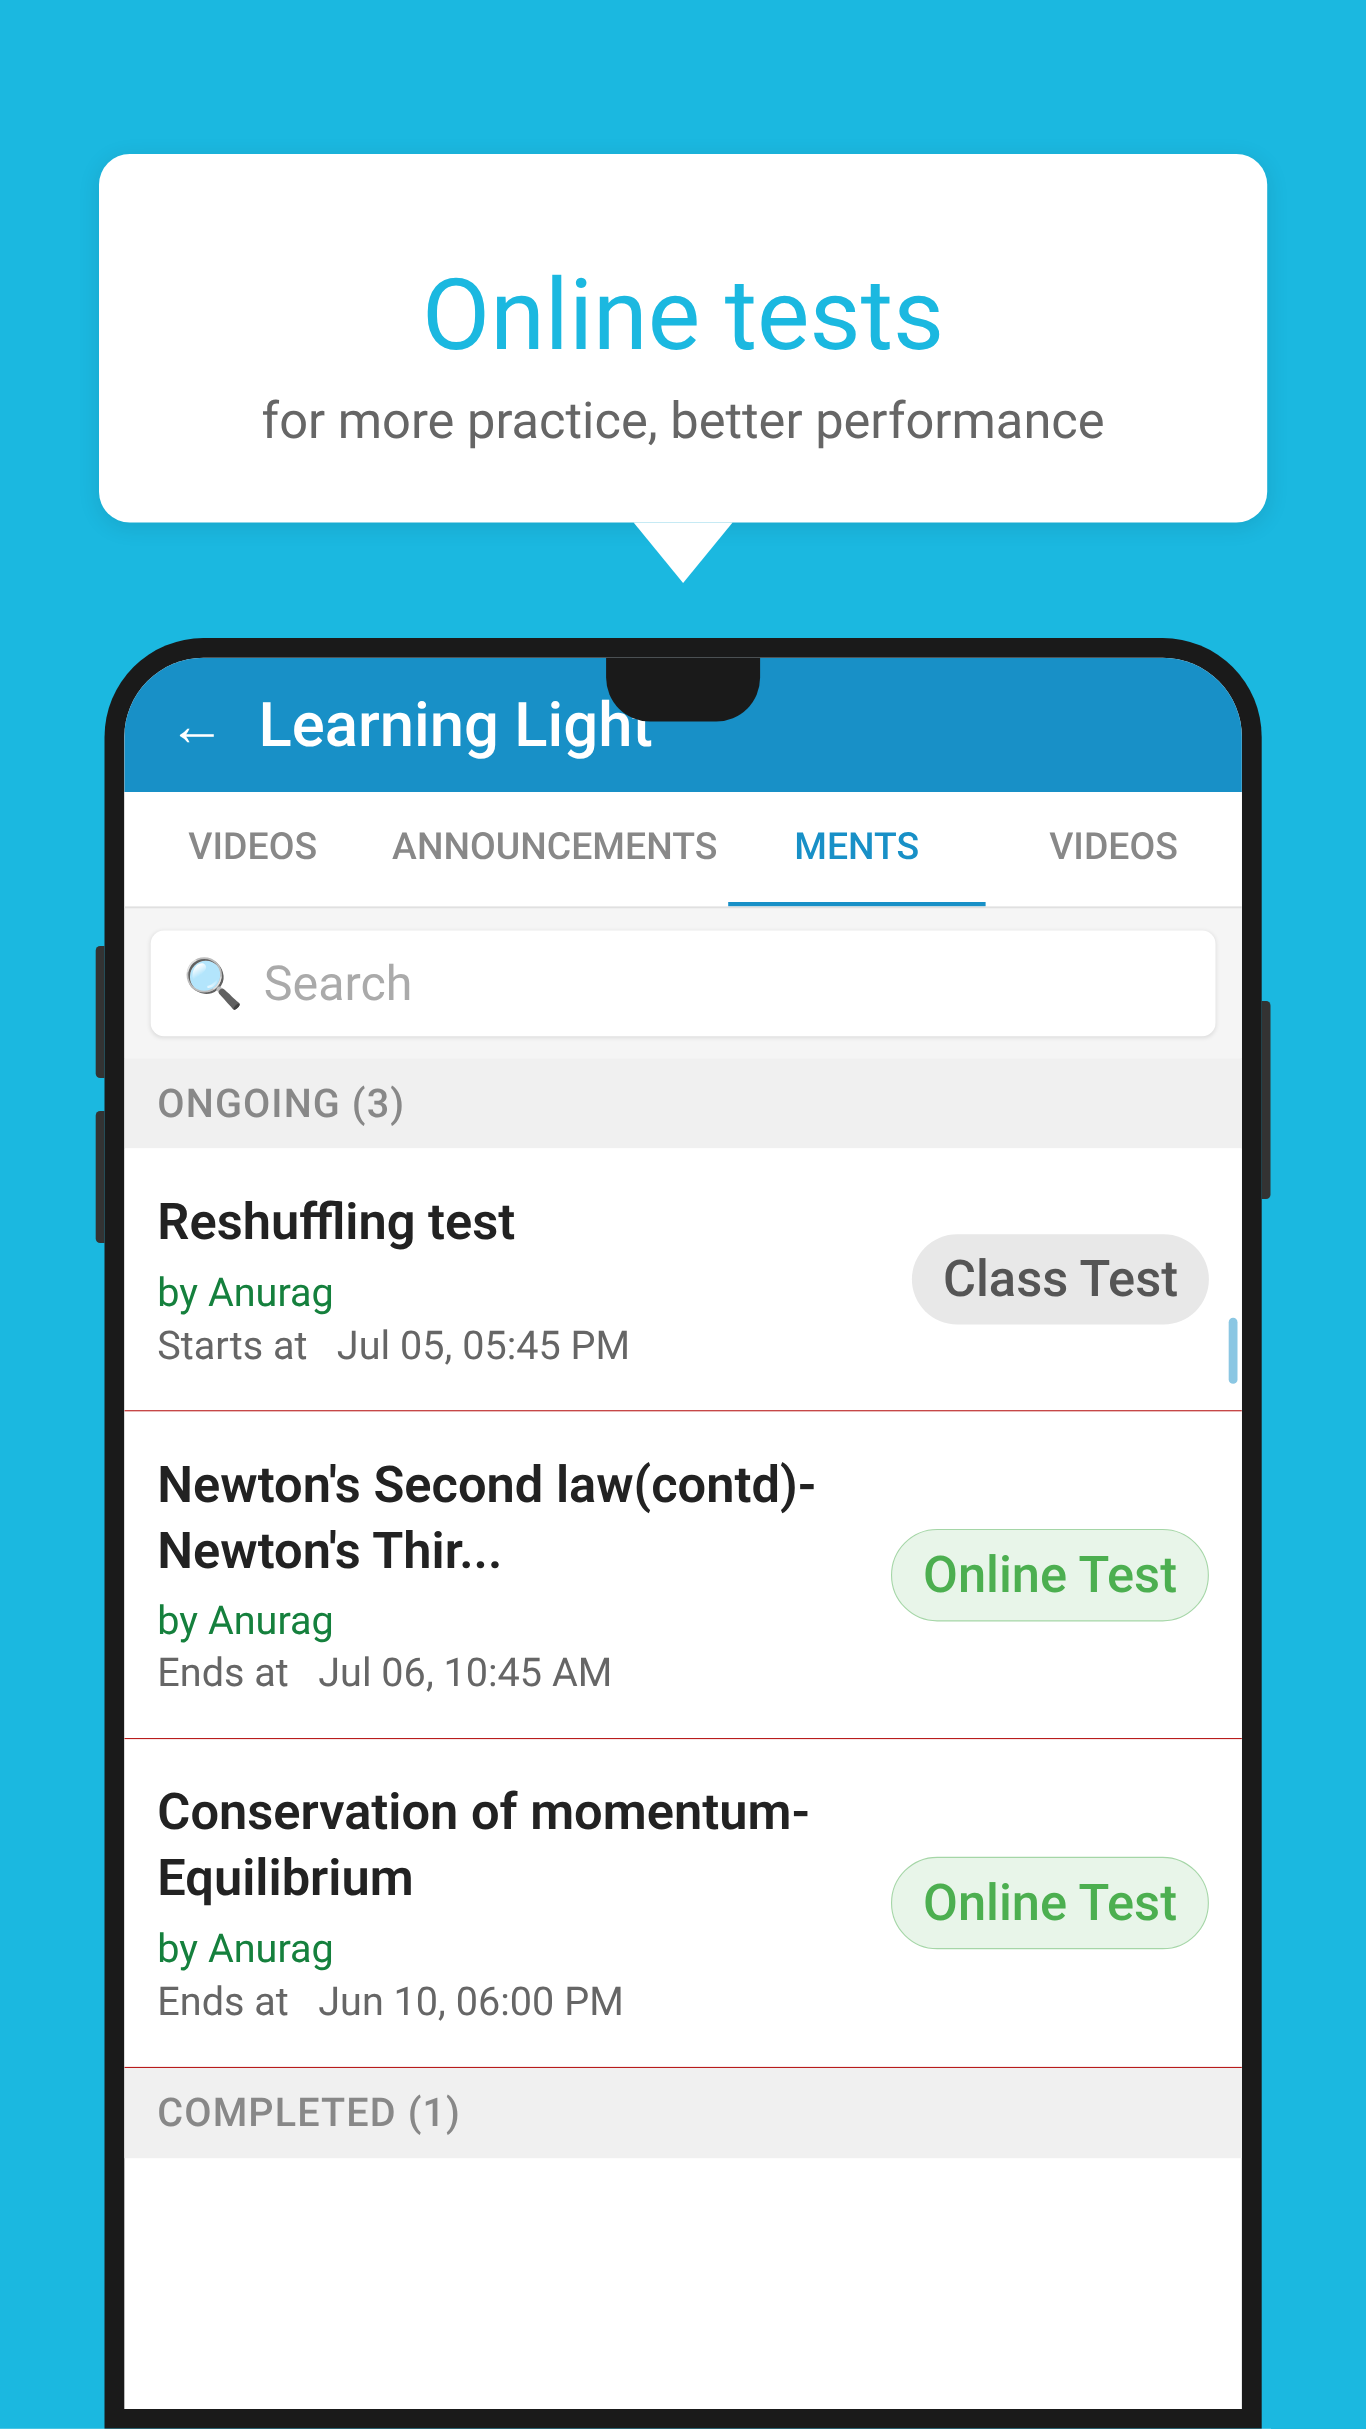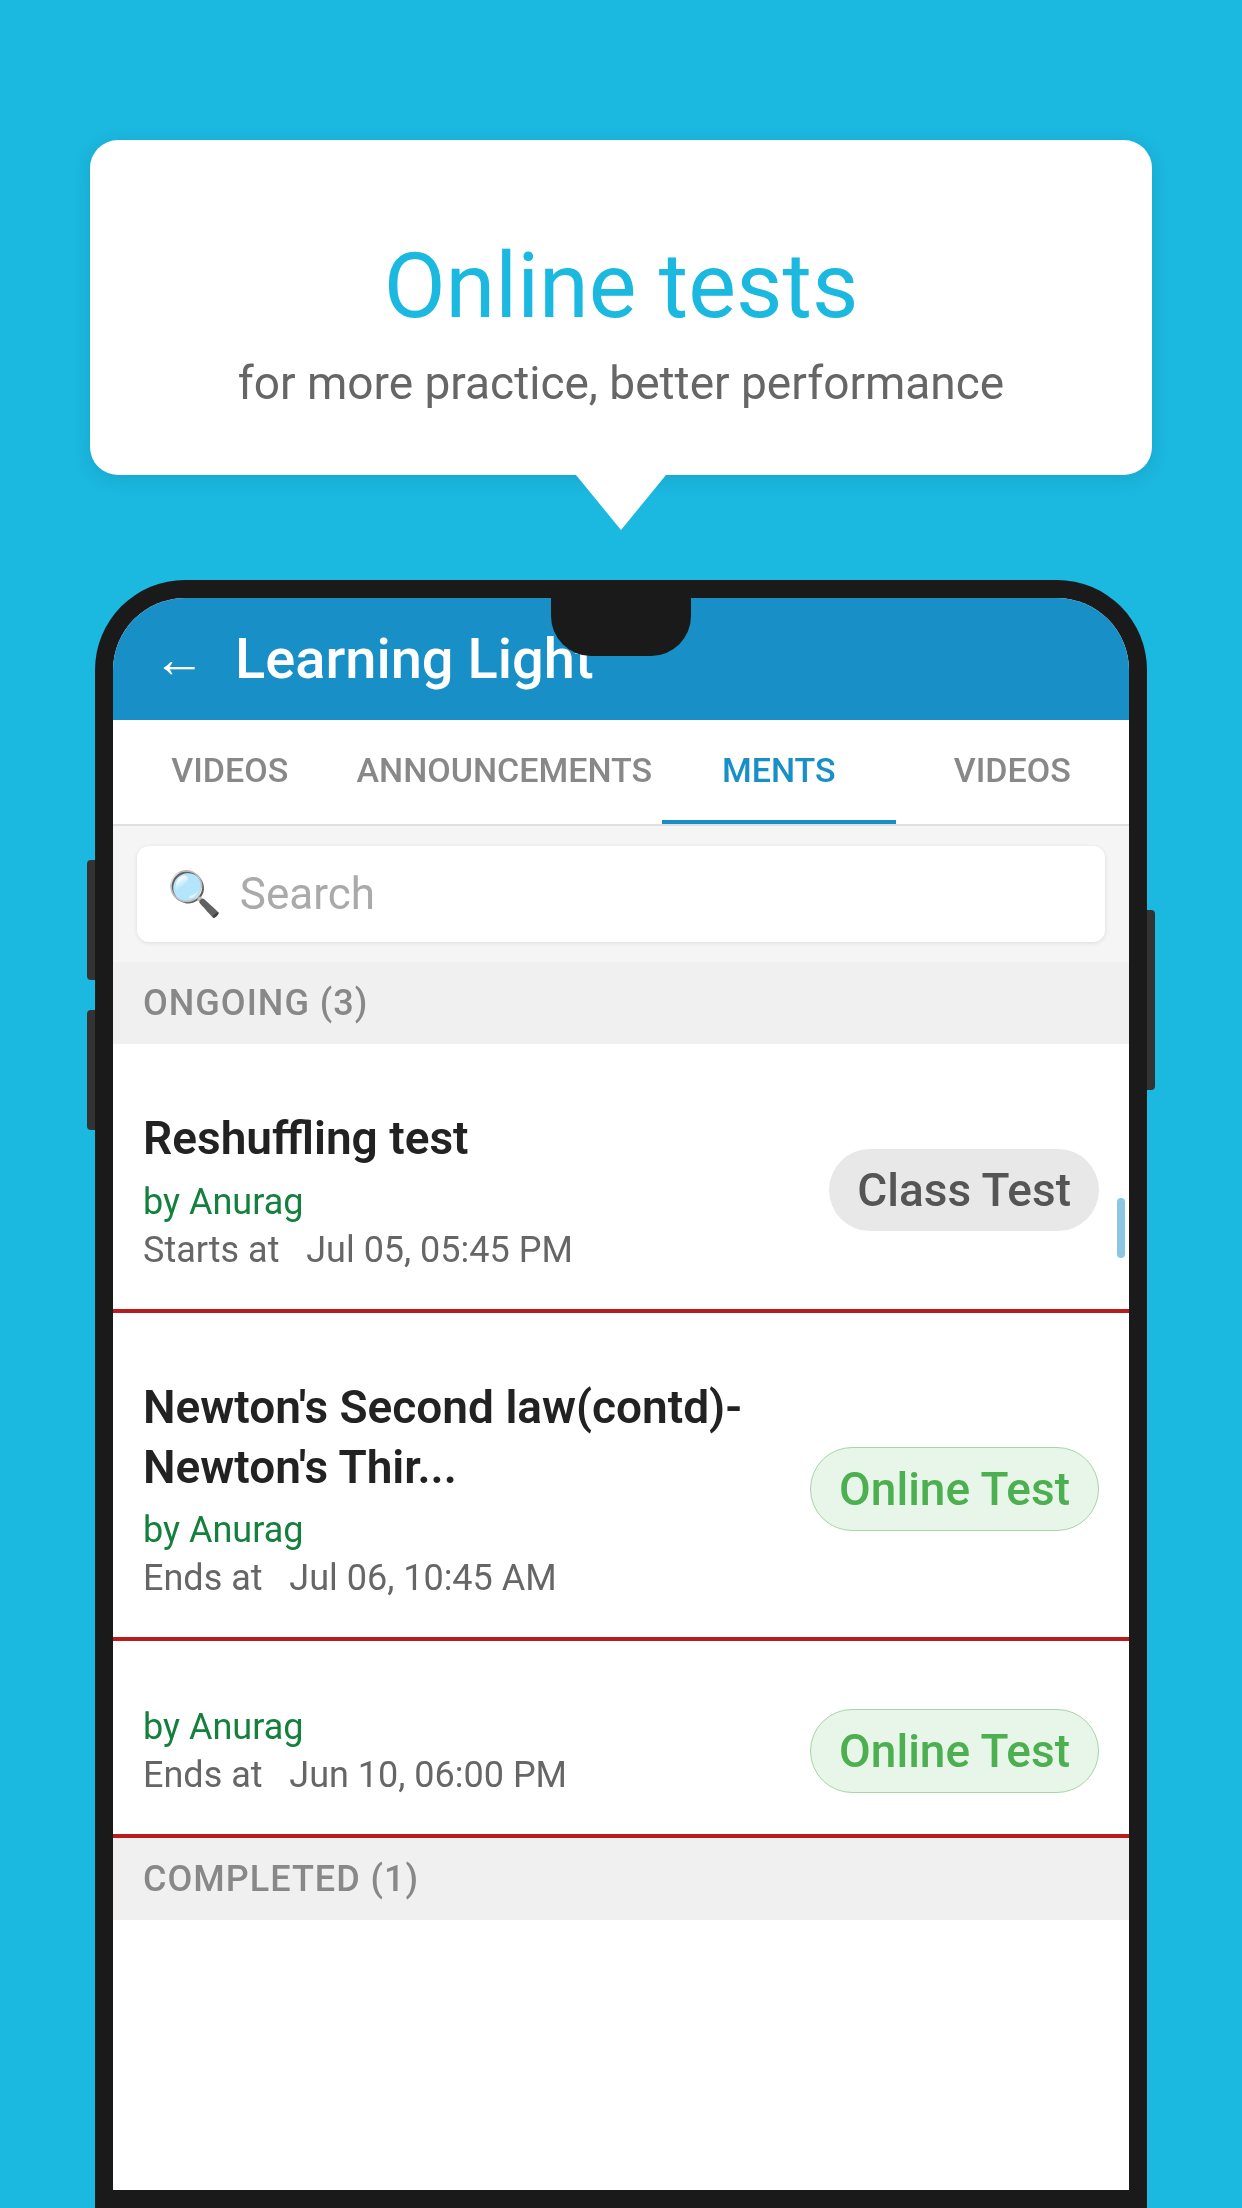--- a/index.html
+++ b/index.html
@@ -202,25 +202,24 @@
       letter-spacing: 1px;
     }
 
     
     .test-list {
       background: white;
     }
 
     .test-item {
       padding: 38px 30px;
-      border-bottom: 4px solid #b91c1c;
+      border-bottom: 1px solid #b91c1c;
       display: flex;
       justify-content: space-between;
       align-items: center;
-      margin-top: 27px;
     }
 
     .test-info {
       flex: 1;
       padding-right: 20px;
     }
 
     .test-title {
       font-size: 46px;
       font-weight: 600;
@@ -379,20 +378,21 @@
           <div class="test-info">
             <div class="test-title">Newton's Second law(contd)-Newton's Thir...</div>
             <div class="test-author">by Anurag</div>
             <div class="test-time">Ends at &nbsp; Jul 06, 10:45 AM</div>
           </div>
           <div class="test-badge badge-online">Online Test</div>
         </div>
 
         <div class="test-item">
           <div class="test-info">
+            <div class="test-title">Conservation of momentum-Equilibrium</div>
             <div class="test-author">by Anurag</div>
             <div class="test-time">Ends at &nbsp; Jun 10, 06:00 PM</div>
           </div>
           <div class="test-badge badge-online">Online Test</div>
         </div>
 
       </div>
 
       <div class="completed-header">
         <span class="completed-label">COMPLETED (1)</span>

